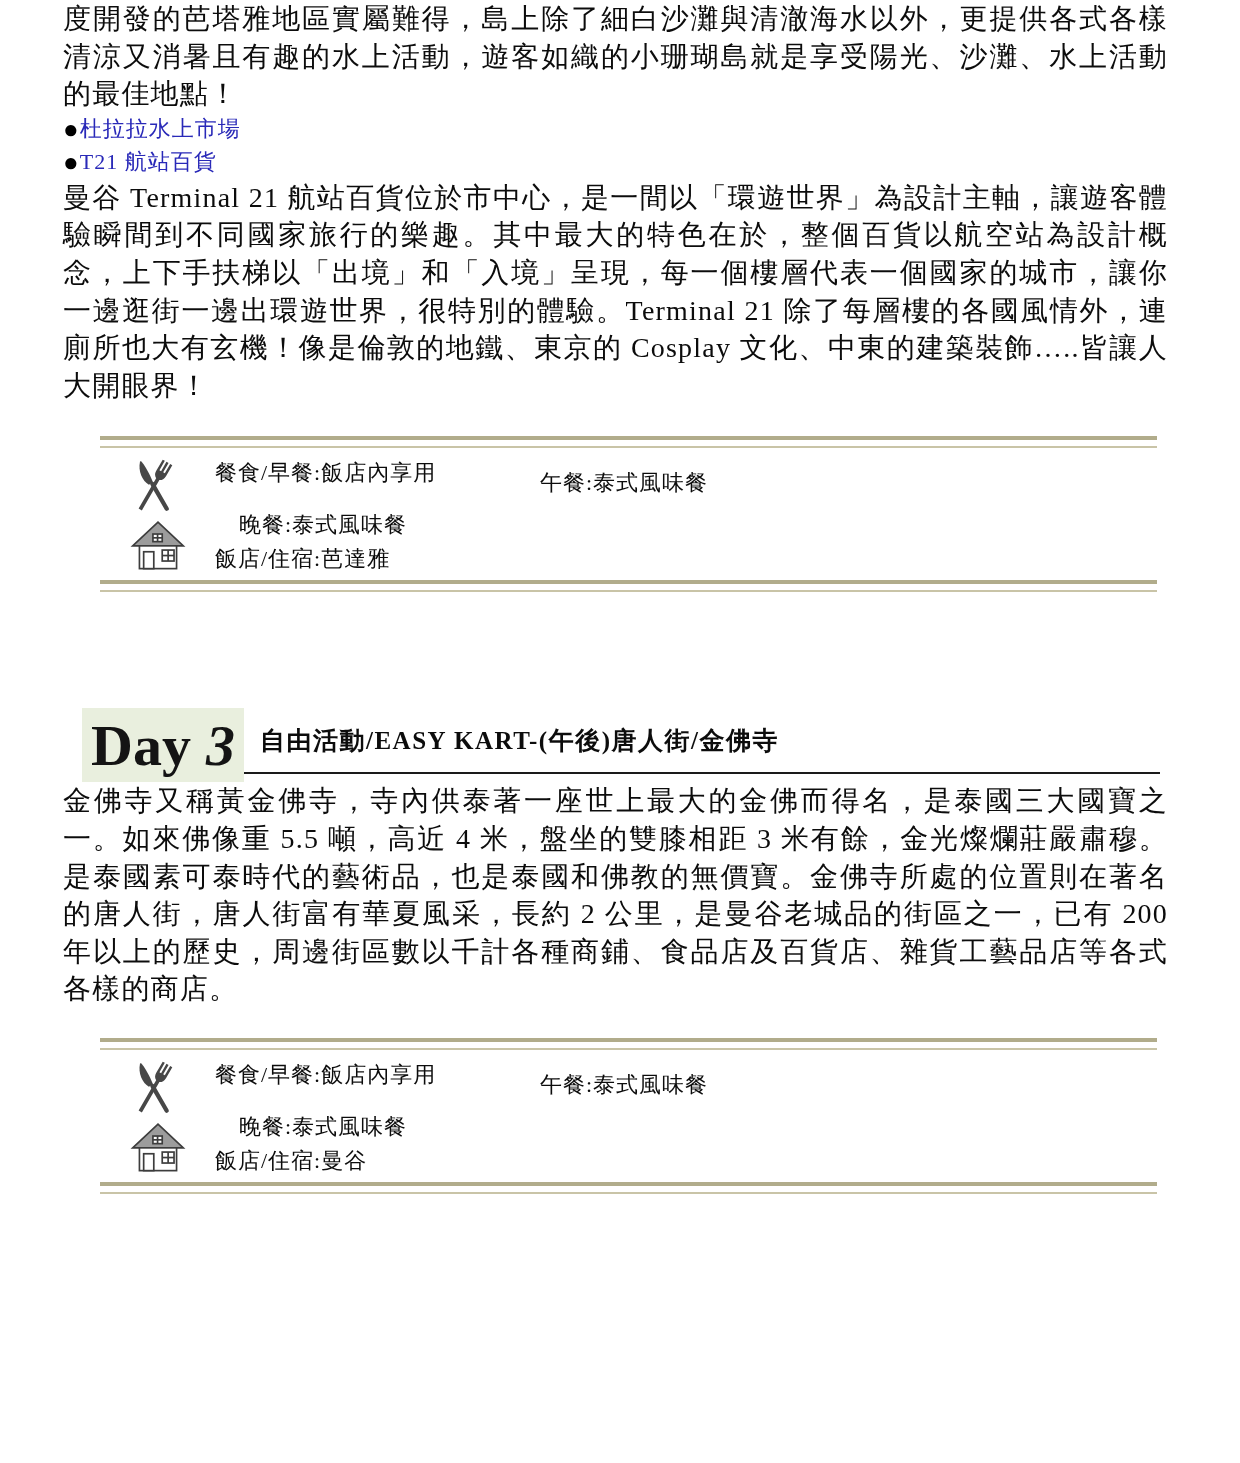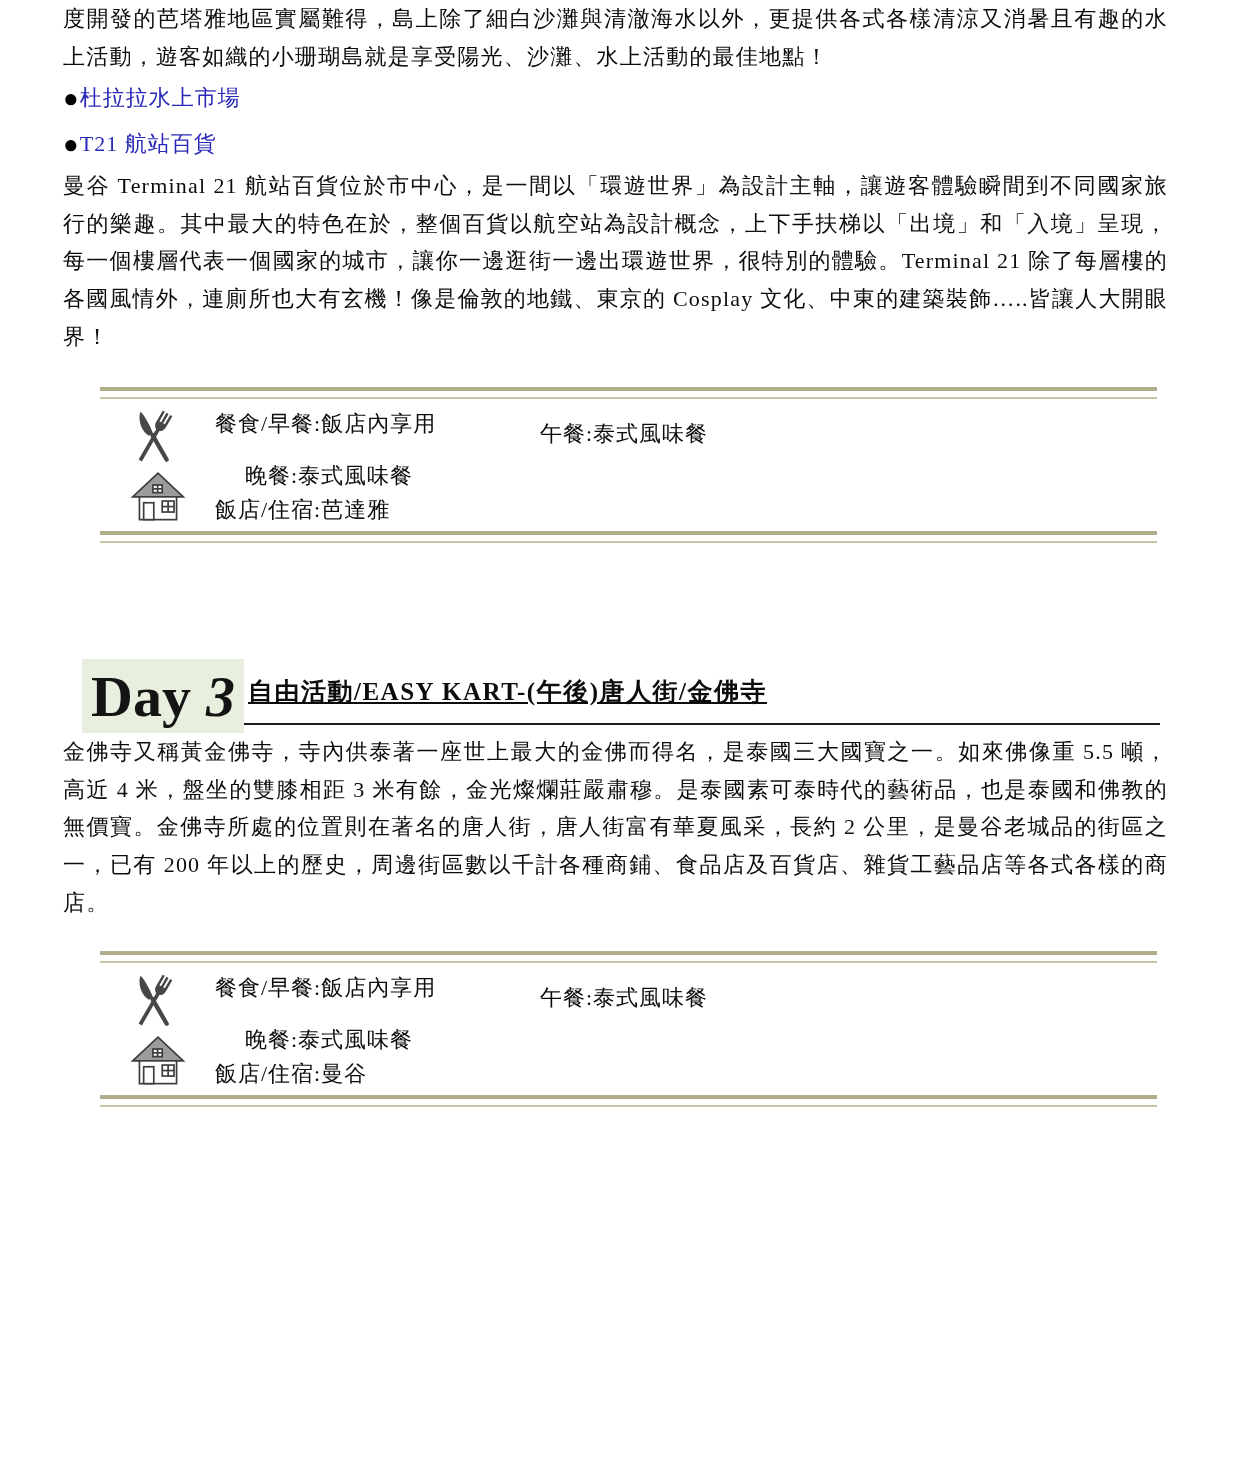--- a/index.html
+++ b/index.html
@@ -8,64 +8,63 @@
     width:1240px; height:1463px;
     background:#ffffff;
     font-family:"Liberation Serif","DejaVu Serif",serif;
     color:#0c0c0c;
     overflow:hidden;
   }
   .flow { position:absolute; left:63px; top:0; width:1105px; }
 
   .para {
     margin:0;
-    font-size:22px;
+    font-size:28px;
     line-height:37.6px;
     letter-spacing:1.2px;
     text-align:justify;
     text-align-last:left;
     color:#0c0c0c;
   }
-  .heading { font-size:22px; line-height:45px; letter-spacing:1px; white-space:nowrap; }
+  .heading { font-size:22px; line-height:32px; letter-spacing:1px; white-space:nowrap; }
   .bullet  { color:#000; font-size:26px; vertical-align:-2px; }
   .blue    { color:#2929b8; }
 
   
   .meal-box { margin-left:37px; width:1057px; }
   .mt32 { margin-top:32px; }
   .mt30 { margin-top:30px; }
   .rule-thick { height:4px; background:#b1ac8b; }
   .rule-thin  { height:2px; background:#c9c4a7; margin-top:6px; }
   .meal-inner { position:relative; height:132px; }
   .meal-text  { position:absolute; font-size:22px; letter-spacing:1px; white-space:nowrap; }
   .bfast  { left:115px; top:10px; }
   .lunch  { left:440px; top:20px; }
-  .dinner { left:145px; top:62px; }
+  .dinner { left:139px; top:62px; }
   .hotel  { left:115px; top:96px; }
   .icon-utensils { position:absolute; left:24px; top:6px;  width:60px; height:64px; }
   .icon-house    { position:absolute; left:30px; top:70px; width:56px; height:54px; }
 
   
   .day-row { display:flex; align-items:flex-start; margin-top:116px; margin-left:19px; width:1078px; height:74px; }
   .day-badge {
     background:#e9efde;
     width:162px; height:74px;
     display:flex; align-items:center; justify-content:center;
     font-weight:bold; font-size:58px; color:#141414;
     flex:0 0 auto;
   }
   .day-num { font-style:italic; margin-left:15px; }
   .day-title-wrap {
     flex:1 1 auto;
     height:66px;
     border-bottom:2px solid #1a1a1a;
     display:flex; align-items:center;
-    padding-left:4px;
+    padding-left:16px;
     box-sizing:border-box;
-    text-decoration:underline;
   }
   .day-title { font-size:25px; font-weight:bold; letter-spacing:1.5px; white-space:nowrap; color:#0c0c0c; }
   .mt38 { margin-top:38px; }
 </style>
 </head>
 <body>
 
 <div class="page">
   <div class="flow">
 

